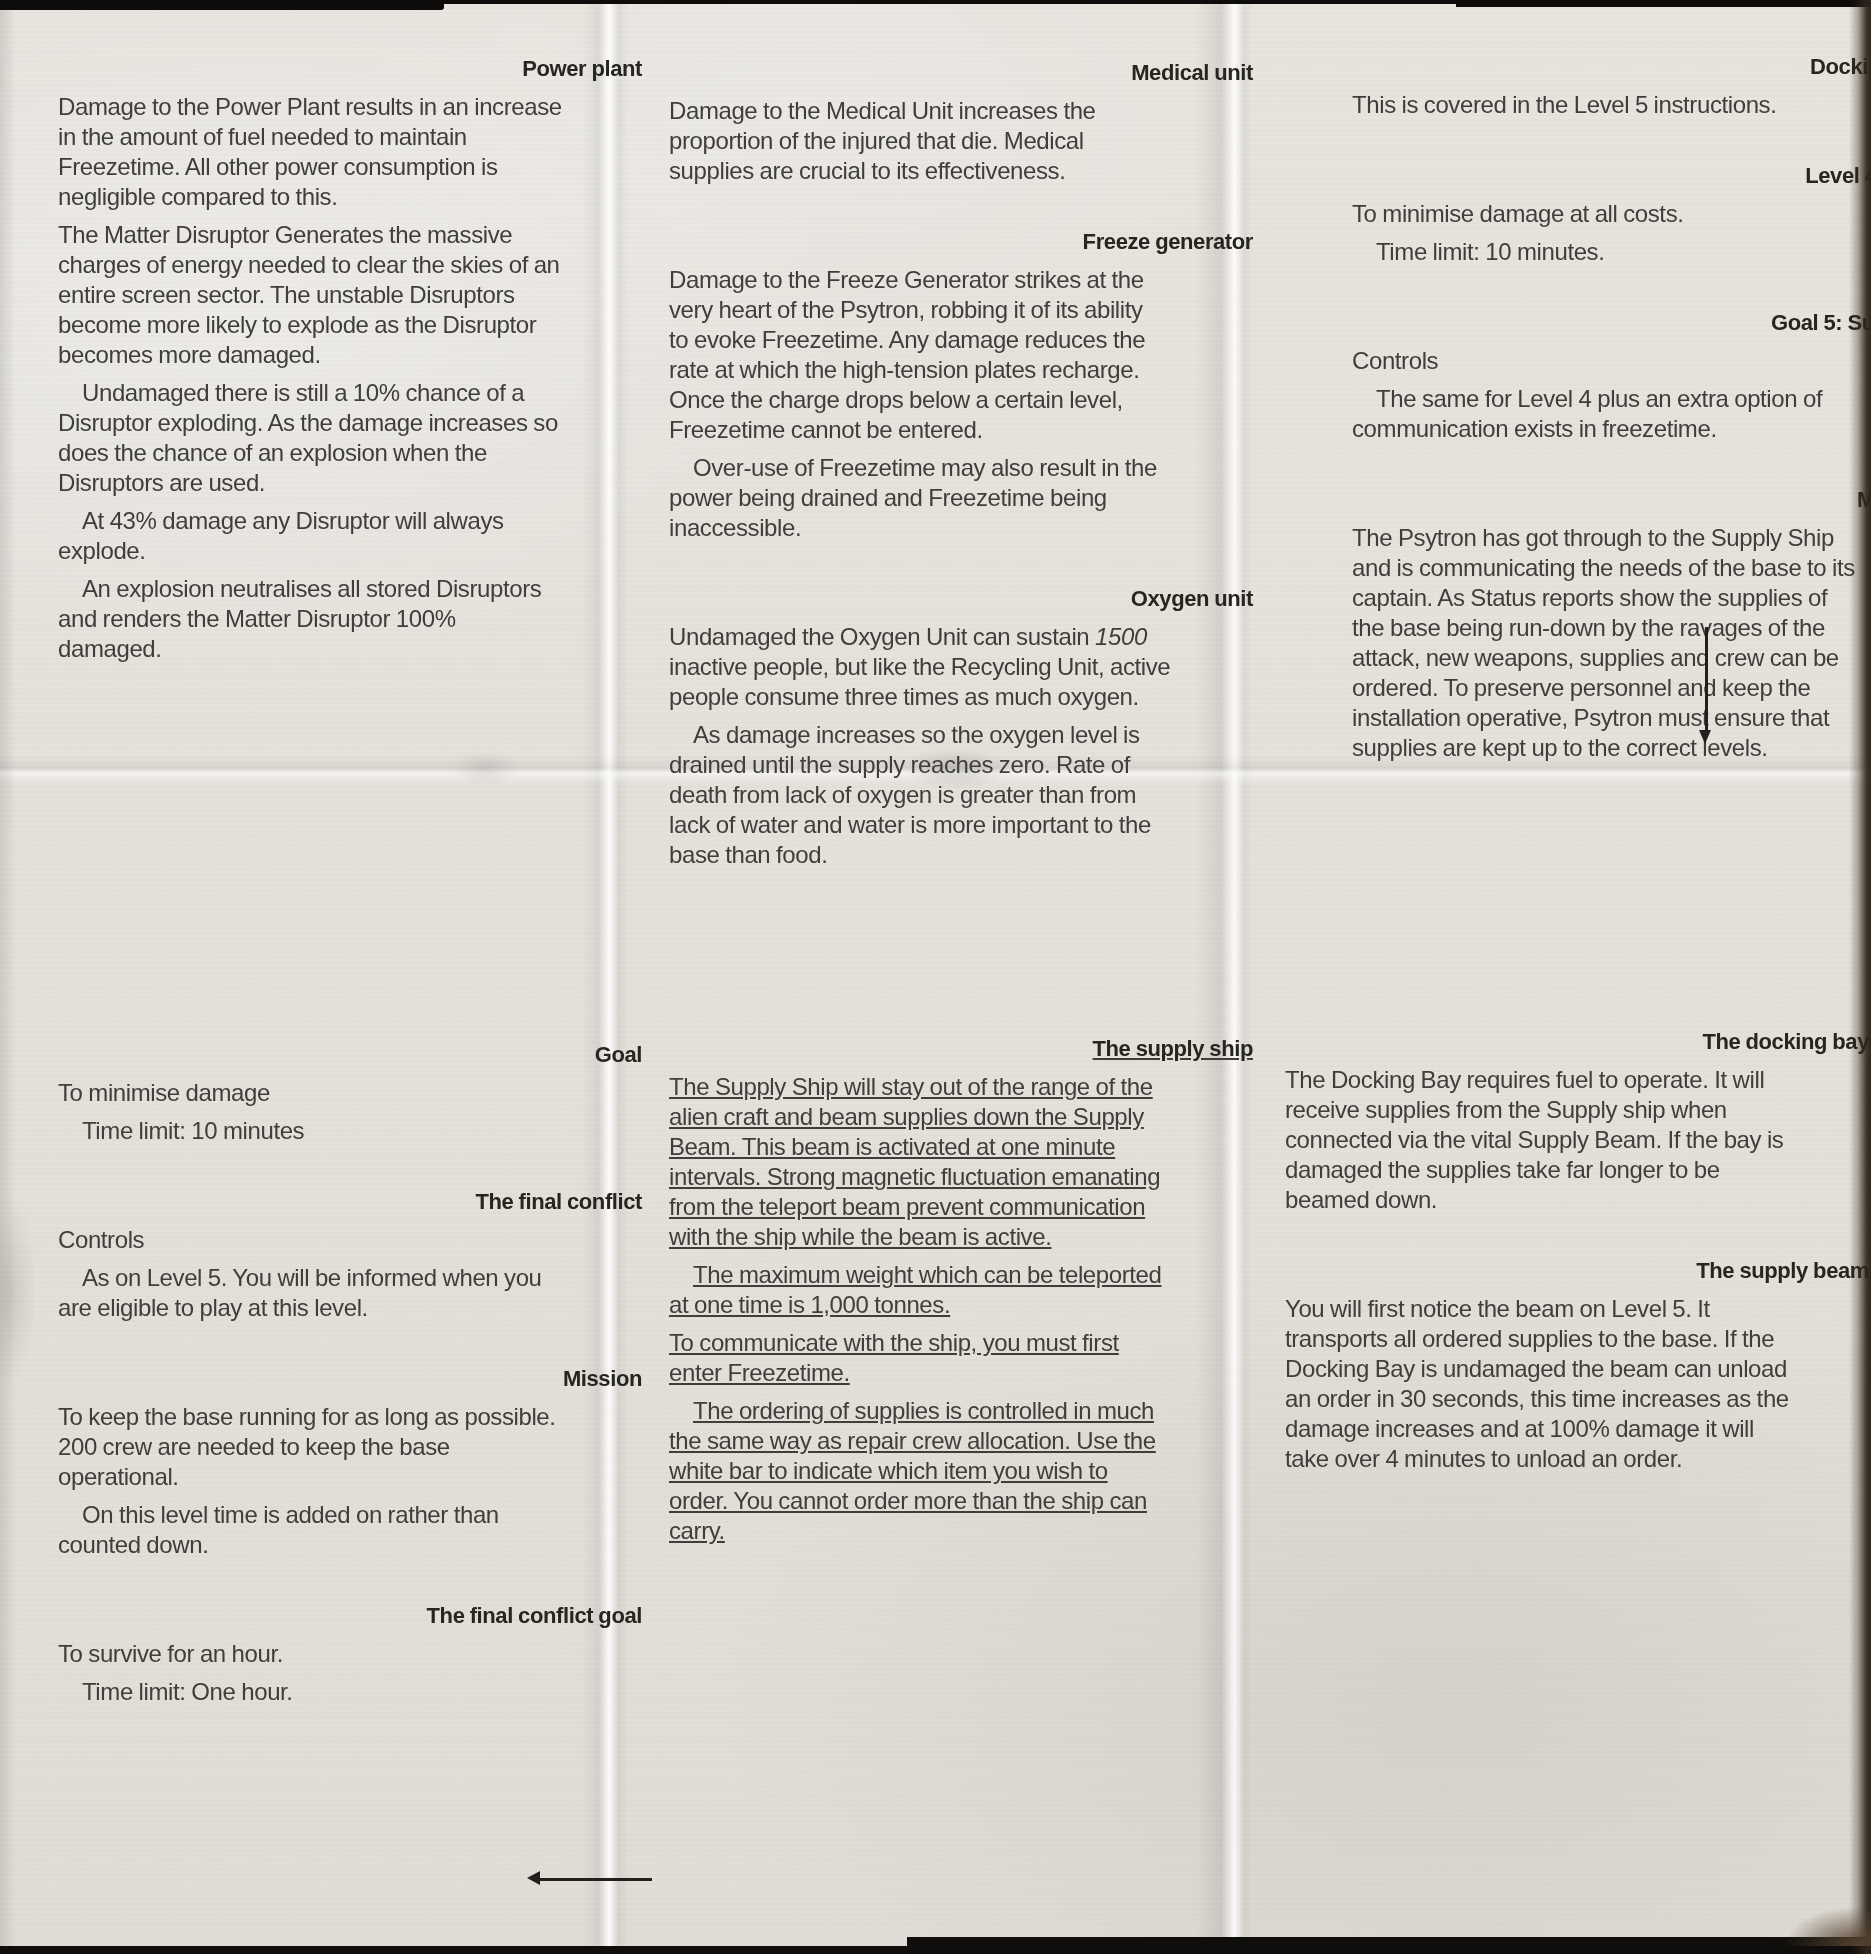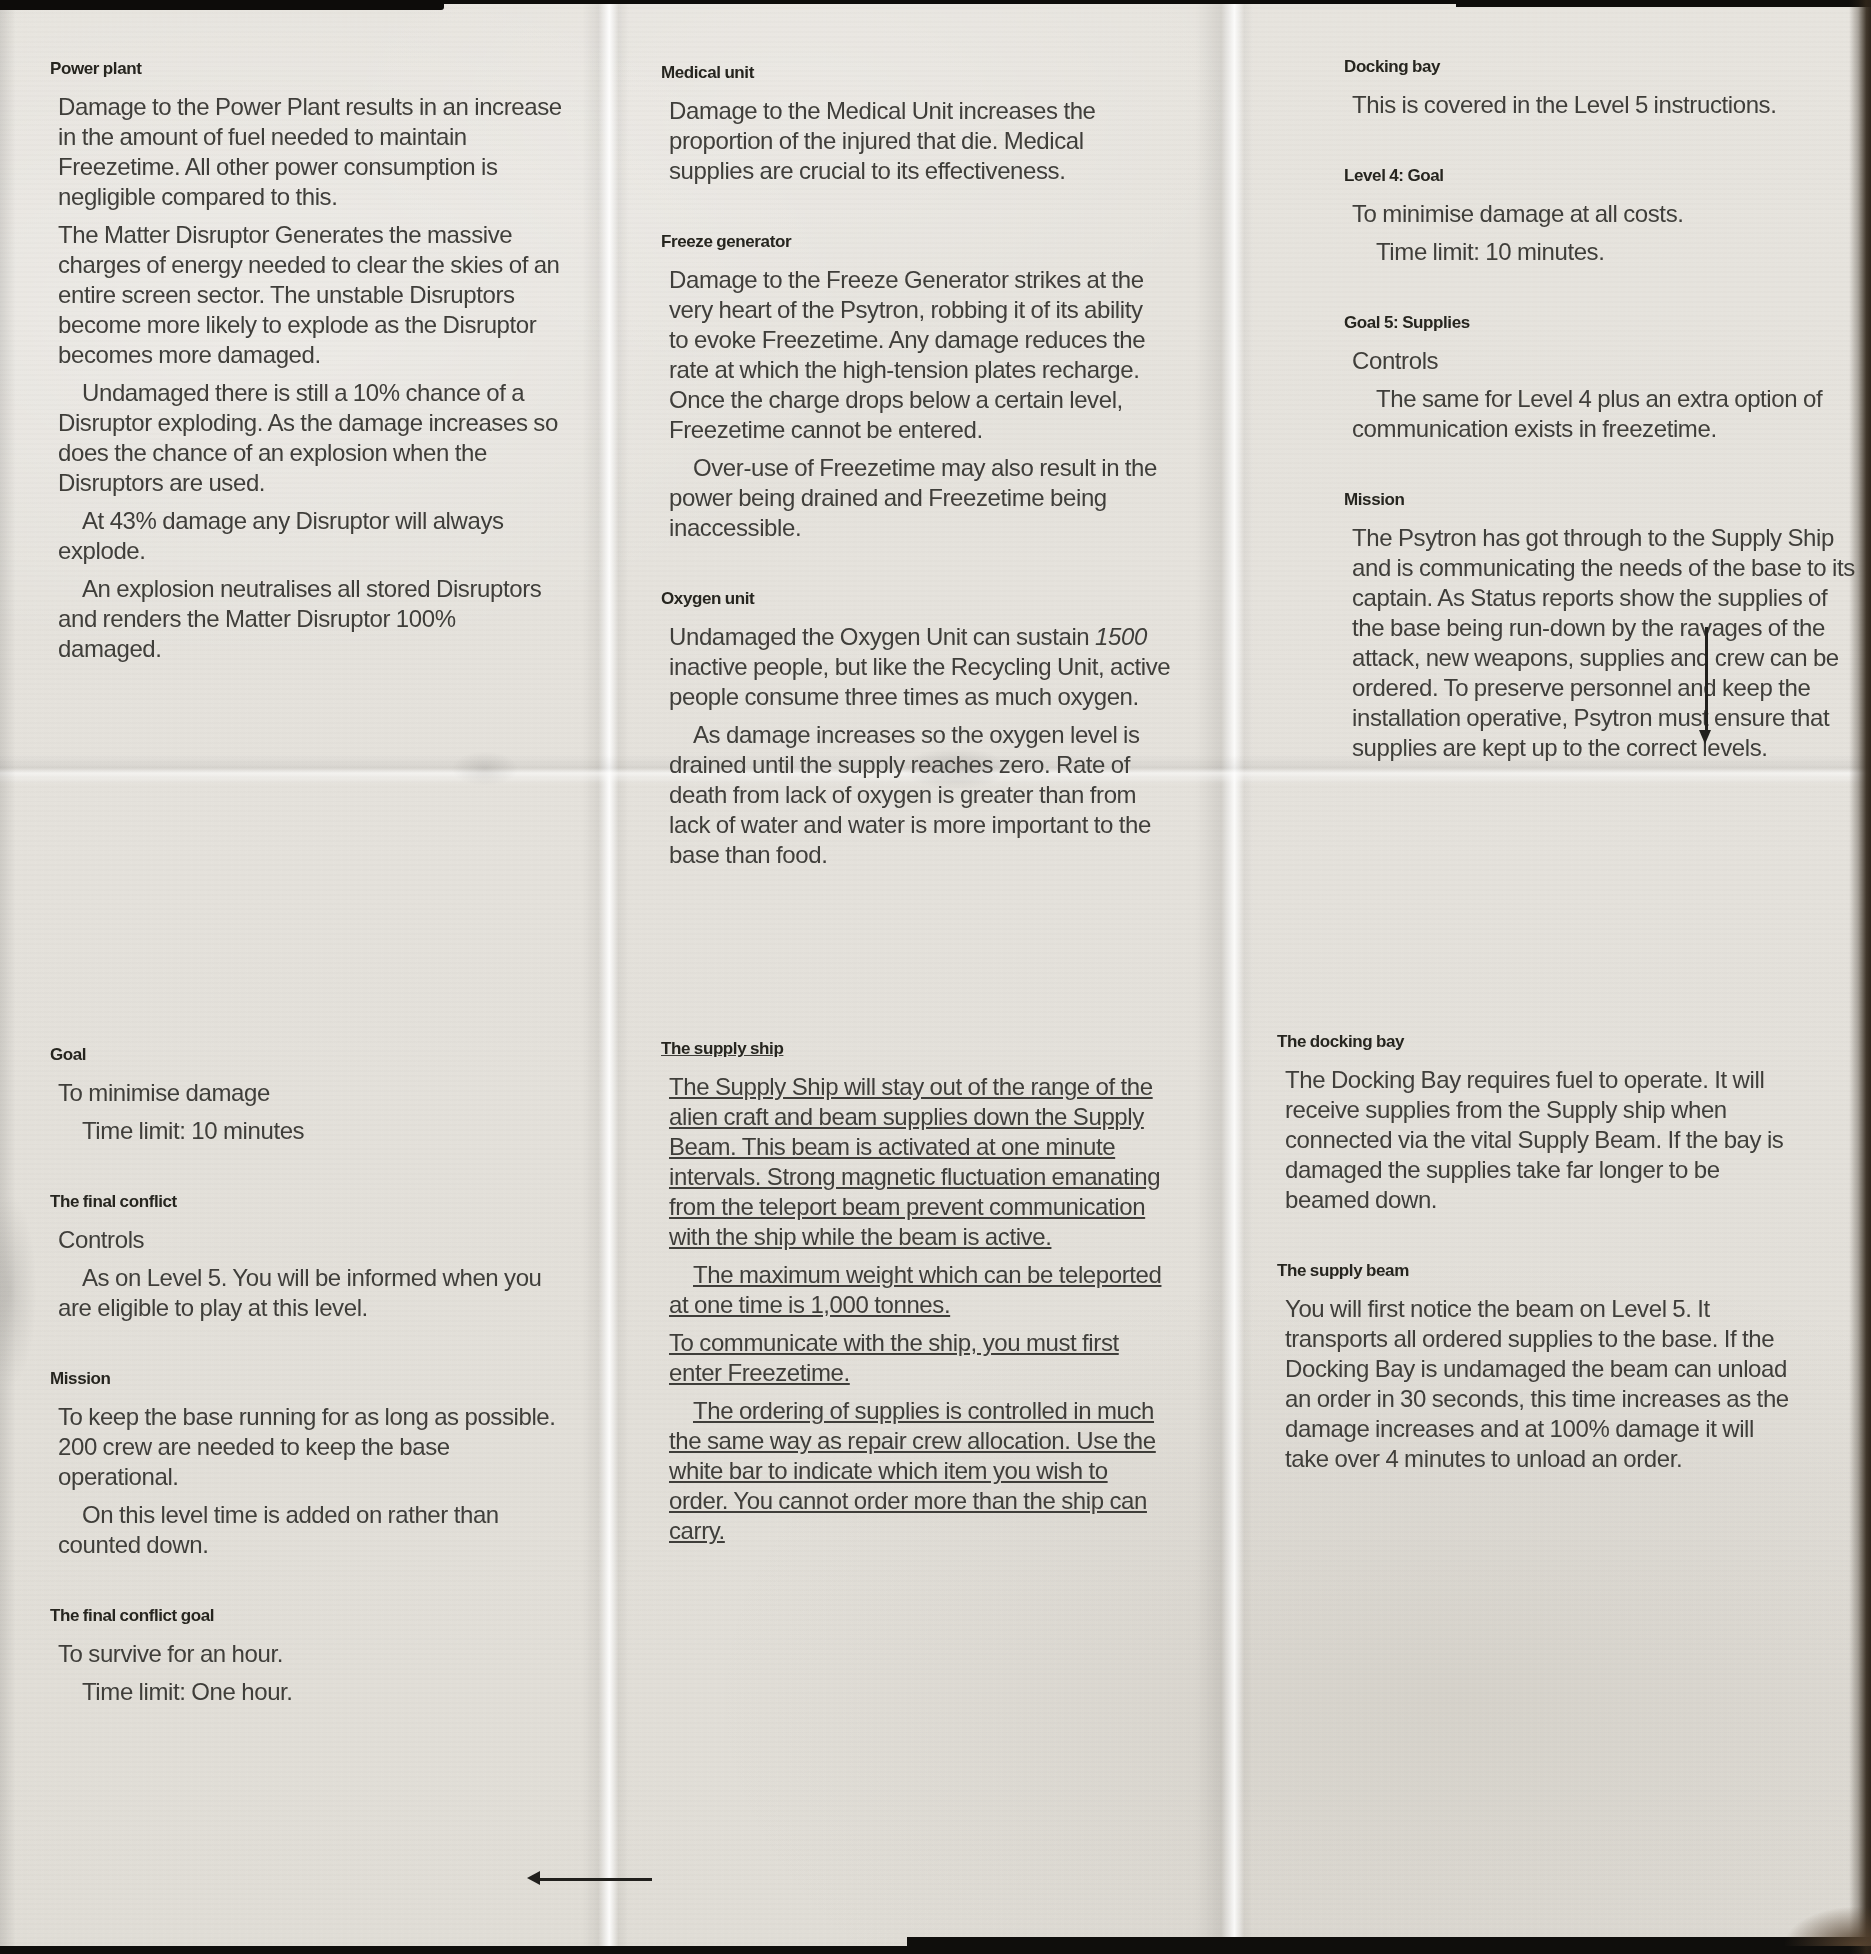--- a/index.html
+++ b/index.html
@@ -37,21 +37,21 @@
   .edge-top-right{position:absolute;top:0;left:1456px;right:0;height:6.8px;background:#0d0c0a;z-index:3;}
   .edge-bottom-left{position:absolute;bottom:0;left:0;width:907px;height:7.8px;background:#0f0e0c;z-index:3;}
   .edge-bottom-right{position:absolute;bottom:0;left:907px;right:0;height:17.5px;background:#0f0e0c;z-index:3;}
   .edge-right{position:absolute;top:0;right:0;bottom:0;width:23px;z-index:3;
     background:linear-gradient(90deg, rgba(50,40,28,0), rgba(50,40,28,0.35) 40%, rgba(48,38,26,0.9) 75%, #2a2118 100%);}
   .corner-br{position:absolute;right:0;bottom:7.8px;width:87px;height:39px;z-index:3;
     background:radial-gradient(ellipse at 85% 100%, #55422f, rgba(85,66,47,0) 72%);}
   
   .panel{position:absolute;width:592px;z-index:2;color:#3f3e3a;font-size:24px;line-height:30px;
     letter-spacing:-0.4px;word-spacing:-0.5px;}
-  .panel h3{font-size:17px;line-height:30px;font-weight:700;color:#26251f;margin:41px 0 4.9px 0;}
+  .panel h3{font-size:22px;line-height:30px;font-weight:700;color:#26251f;margin:41px 0 4.9px 0;text-align:right;}
   .panel section:first-child h3{margin-top:0;}
   .para{margin:8px;white-space:pre-line;}
   .para.indent{text-indent:24px;}
   .para em{font-style:italic;}
   #p-tl{left:50px;top:54px;}
   #p-tc{left:661px;top:58px;}
   #p-tr{left:1344px;top:52px;}
   #p-bl{left:50px;top:1040px;}
   #p-bc{left:661px;top:1034px;text-decoration:underline;}
   #p-br{left:1277px;top:1027px;}

